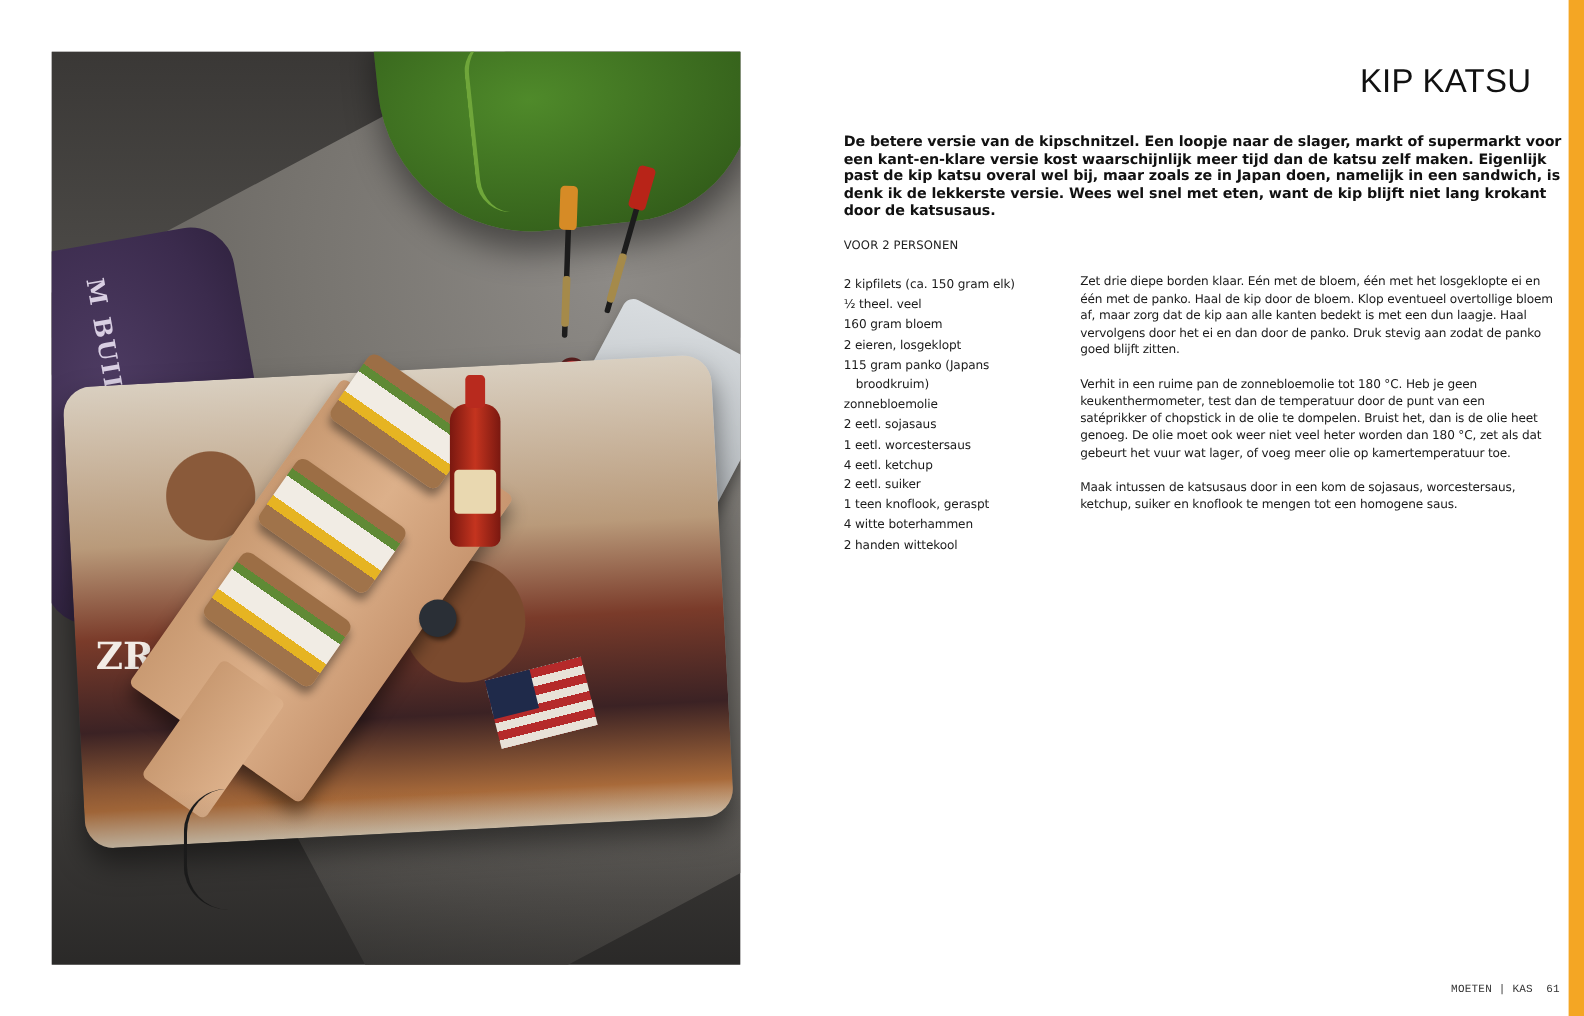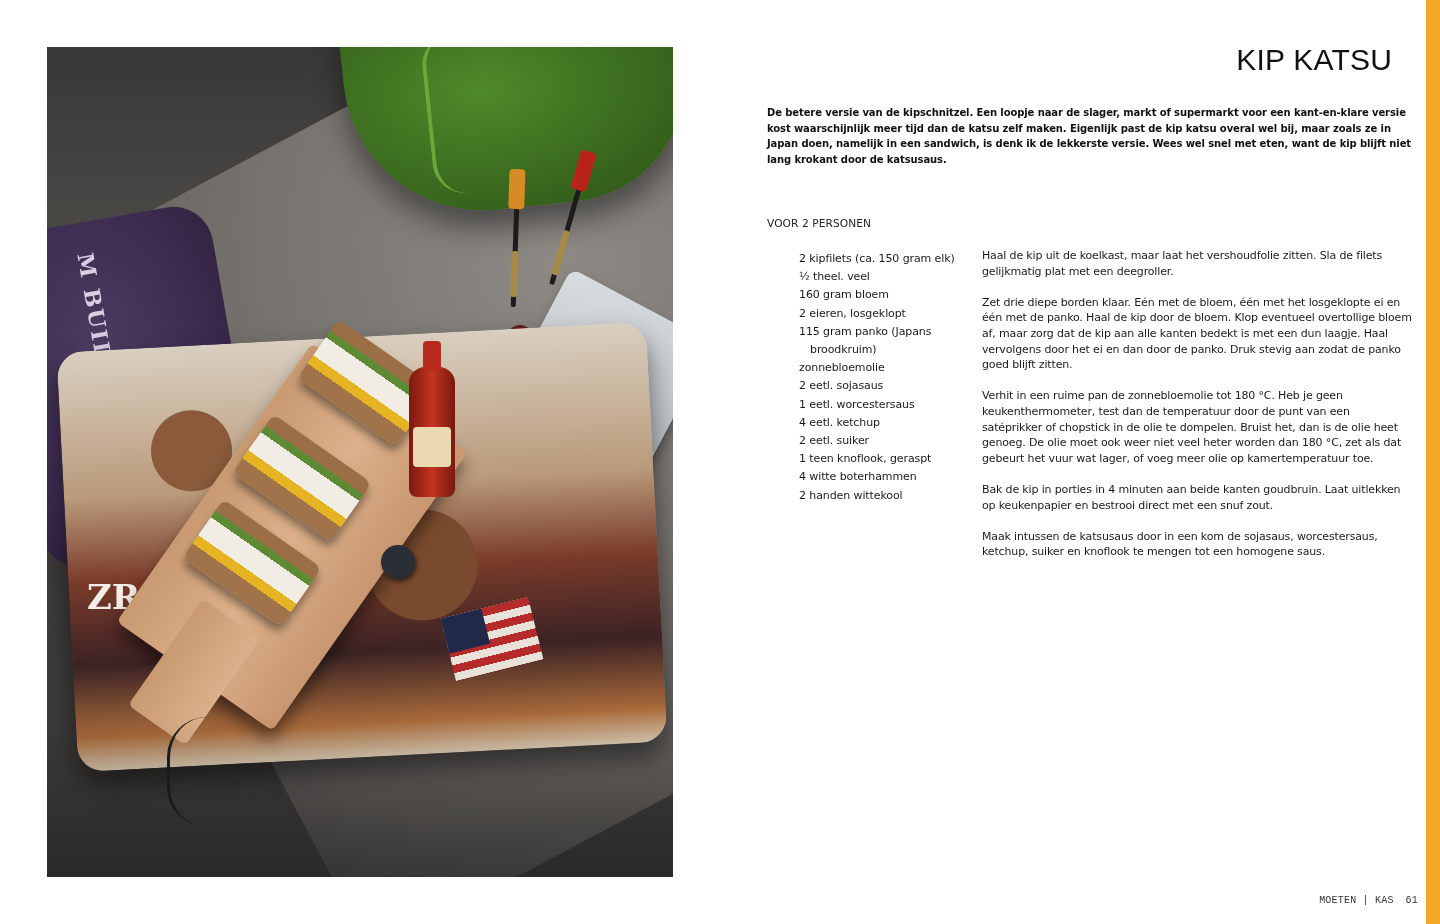--- a/index.html
+++ b/index.html
@@ -103,37 +103,37 @@
     background: linear-gradient(90deg, #7a1810 0%, #c4341f 50%, #7a1810 100%);
     border-radius: 16px 16px 8px 8px;
   }
   .photo .bottle::before { content: ""; position: absolute; left: 14px; top: -26px; width: 18px; height: 30px; background: #b82a1e; border-radius: 4px; }
   .photo .bottle::after { content: ""; position: absolute; left: 4px; top: 60px; width: 38px; height: 40px; background: #e9d8b0; border-radius: 4px; }
   .photo .cap { position: absolute; left: 334px; top: 498px; width: 34px; height: 34px; background: #2a2f36; border-radius: 50%; box-shadow: 2px 3px 4px rgba(0,0,0,.5); }
   .photo .cord { position: absolute; left: 120px; top: 670px; width: 60px; height: 110px; border-left: 3px solid #1c1c1c; border-radius: 40px 0 0 40px; }
 
   
   .title {
-    position: absolute; right: 48px; top: 43px;
+    position: absolute; right: 48px; top: 58px;
     font-family: "Liberation Sans", sans-serif; font-size: 30px; font-weight: 400; letter-spacing: 0.2px;
     color: #111;
   }
   .intro {
-    position: absolute; left: 767px; top: 105px; width: 658px;
-    font-family: "DejaVu Sans", sans-serif; font-size: 10px; line-height: 15.6px; font-weight: bold;
+    position: absolute; left: 767px; top: 122px; width: 658px;
+    font-family: "DejaVu Sans", sans-serif; font-size: 13px; line-height: 15.6px; font-weight: bold;
     color: #111; letter-spacing: -0.1px;
   }
   .servings {
     position: absolute; left: 767px; top: 217px;
     font-family: "DejaVu Sans", sans-serif; font-size: 10.6px; color: #222; letter-spacing: 0.1px;
   }
   .ingredients { position: absolute; left: 767px; top: 250px; width: 200px; list-style: none; }
   .ingredients li {
     font-family: "DejaVu Sans", sans-serif; font-size: 11px; line-height: 18.2px; color: #1a1a1a;
-    letter-spacing: -0.1px; white-space: nowrap; margin-left: 32px;
+    letter-spacing: -0.1px; white-space: nowrap;
   }
   .ingredients li.indent { padding-left: 11px; }
   .steps { position: absolute; left: 982px; top: 248px; width: 430px; }
   .steps p {
     font-family: "DejaVu Sans", sans-serif; font-size: 11px; line-height: 15.6px; color: #1a1a1a;
     margin-bottom: 15.6px; letter-spacing: -0.15px;
   }
   .footer {
     position: absolute; right: 22px; top: 895px;
     font-family: Liberation Mono, monospace; font-size: 10px; color: #333; letter-spacing: 0.2px;
@@ -190,24 +190,22 @@
   <li>2 eetl. sojasaus</li>
   <li>1 eetl. worcestersaus</li>
   <li>4 eetl. ketchup</li>
   <li>2 eetl. suiker</li>
   <li>1 teen knoflook, geraspt</li>
   <li>4 witte boterhammen</li>
   <li>2 handen wittekool</li>
 </ul>
 
 <div class="steps">
-  <p>Haal de kip uit de koelkast, maar laat het vershoudfolie zitten. Sla de filets gelijkmatig plat met een deegroller.</p>
   <p>Zet drie diepe borden klaar. Eén met de bloem, één met het losgeklop­te ei en één met de panko. Haal de kip door de bloem. Klop eventueel overtollige bloem af, maar zorg dat de kip aan alle kanten bedekt is met een dun laagje. Haal vervolgens door het ei en dan door de panko. Druk stevig aan zodat de panko goed blijft zitten.</p>
   <p>Verhit in een ruime pan de zonnebloemolie tot 180 °C. Heb je geen keukenthermometer, test dan de temperatuur door de punt van een satéprikker of chopstick in de olie te dompelen. Bruist het, dan is de olie heet genoeg. De olie moet ook weer niet veel heter worden dan 180 °C, zet als dat gebeurt het vuur wat lager, of voeg meer olie op kamertemperatuur toe.</p>
-  <p>Bak de kip in porties in 4 minuten aan beide kanten goudbruin. Laat uitlekken op keukenpapier en bestrooi direct met een snuf zout.</p>
   <p>Maak intussen de katsusaus door in een kom de sojasaus, worces­tersaus, ketchup, suiker en knoflook te mengen tot een homogene saus.</p>
 </div>
 
 <div class="footer">
   <span>MOETEN | KAS</span><span class="pagenum">61</span>
 </div>
 
 <div class="orange-band"></div>
 
 </body></html>

